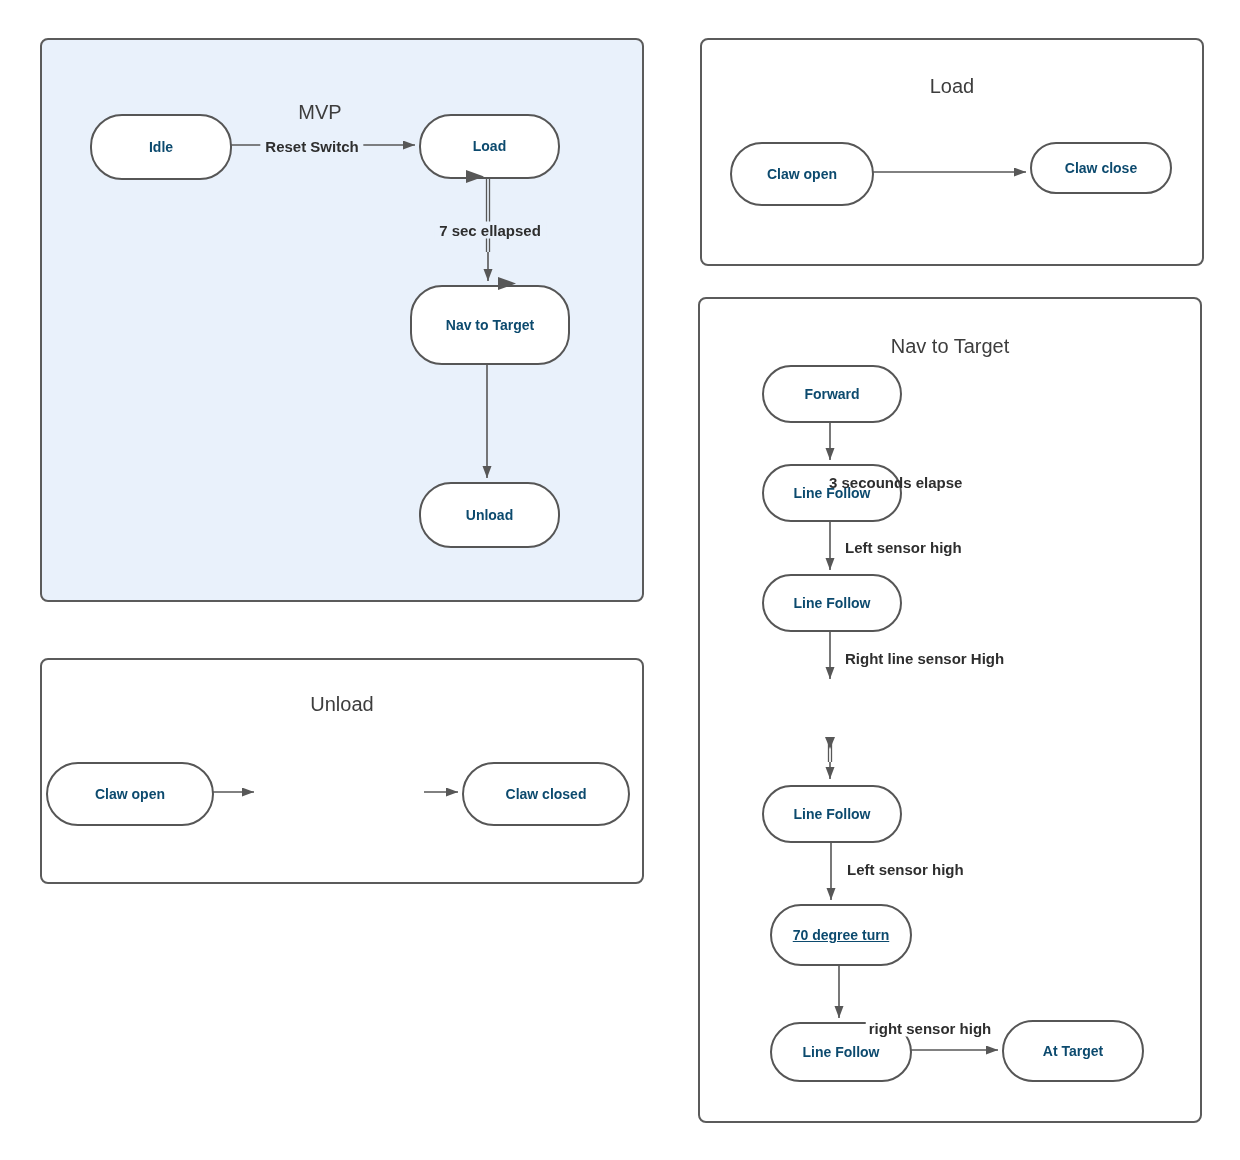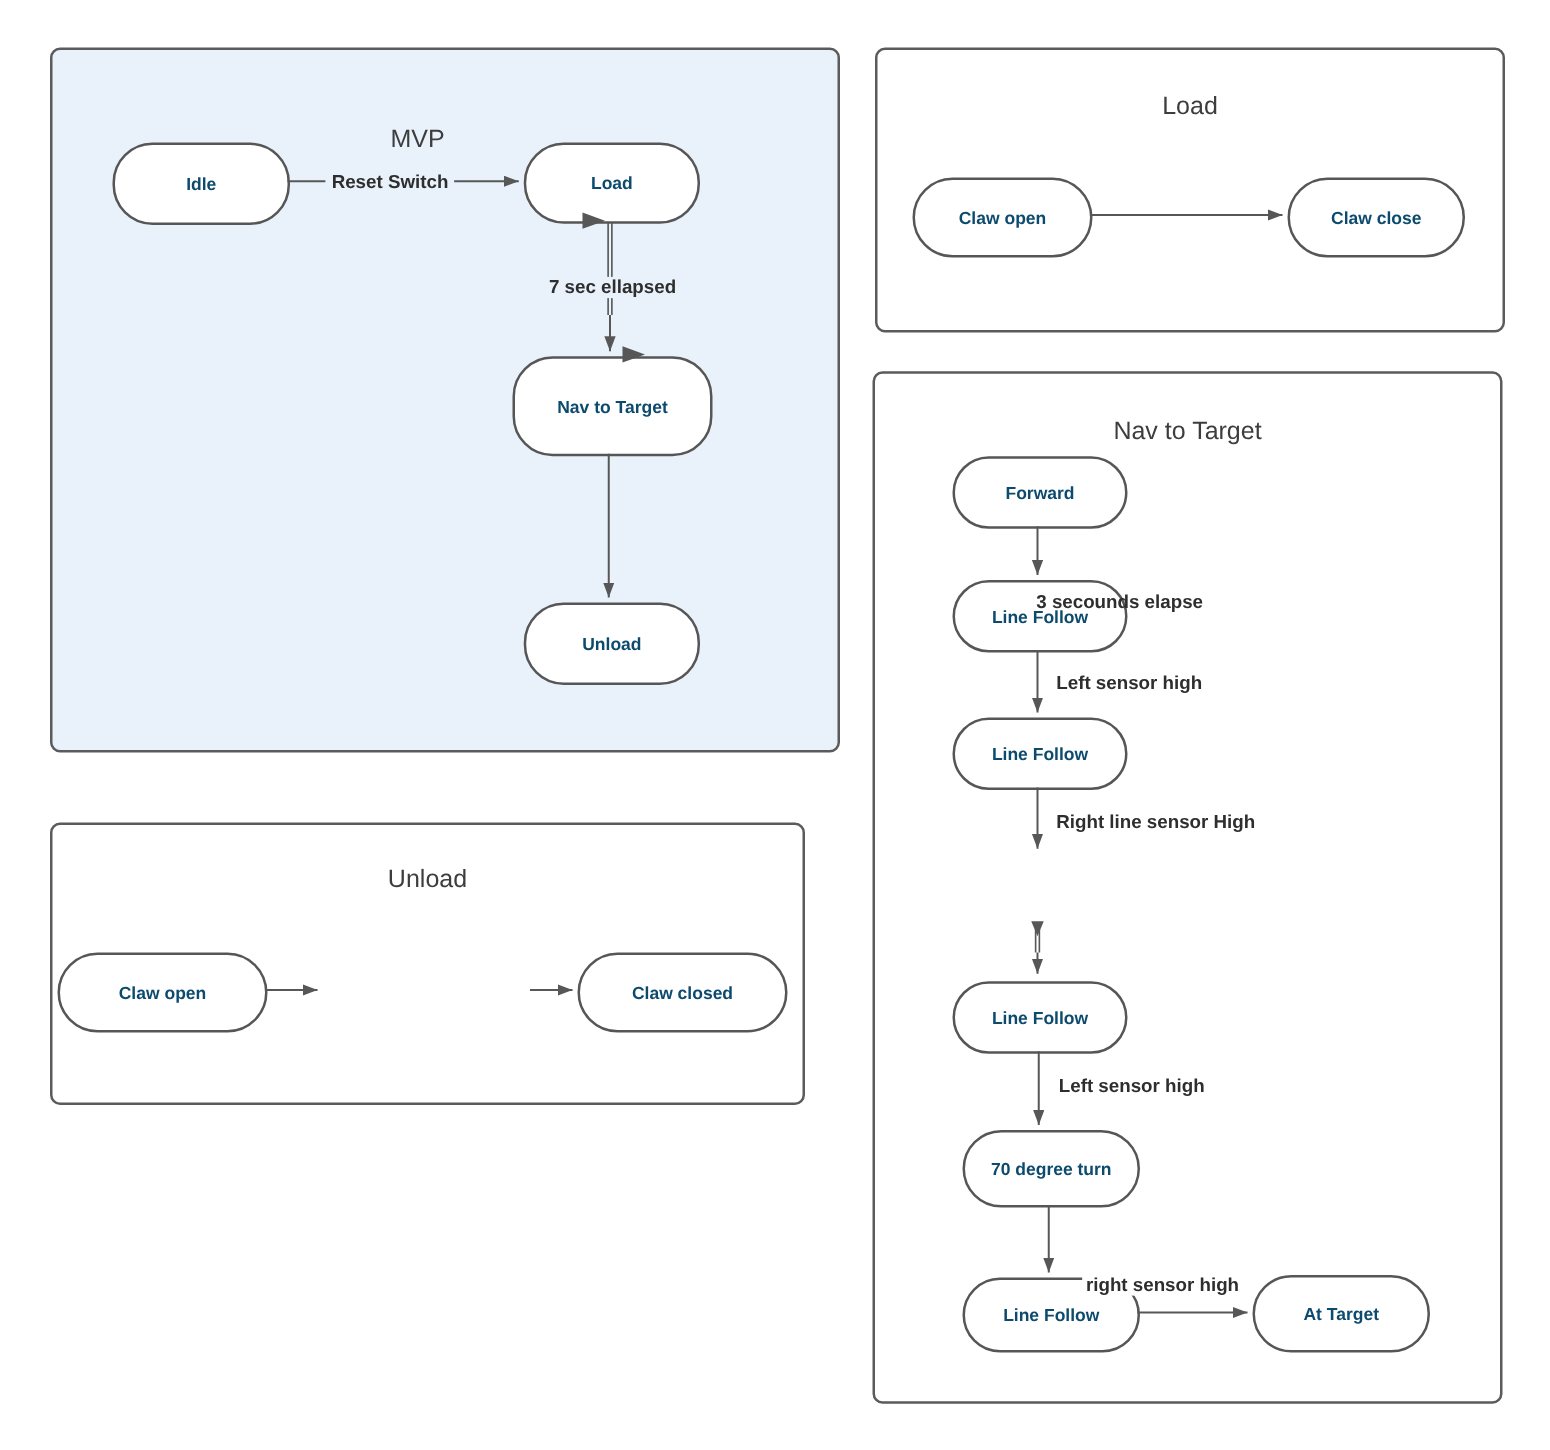--- a/index.html
+++ b/index.html
@@ -1,19 +1,19 @@
 <!DOCTYPE html>
 <html><head>
 <meta charset="utf-8">
 <style>
   html,body{margin:0;padding:0;background:#ffffff;}
   .canvas{position:relative;width:1240px;height:1160px;background:#ffffff;
           font-family:"Liberation Sans", sans-serif;overflow:hidden;}
   .group{position:absolute;border:2px solid #5b5b5b;border-radius:8px;background:#ffffff;}
-  .group.mvp-bg{background:#e9f1fb;padding-left:28px;}
+  .group.mvp-bg{background:#e9f1fb;}
   .group-title{position:absolute;left:0;width:100%;text-align:center;font-size:20px;
                color:#3d3d3d;font-weight:400;z-index:5;}
   .node{position:absolute;background:#ffffff;border:2px solid #565656;border-radius:32px;
         display:flex;align-items:center;justify-content:center;font-weight:bold;
         font-size:14px;color:#0c4a6e;text-align:center;line-height:1.15;z-index:10;
         box-sizing:border-box;padding:0 6px;}
   .edges-layer{position:absolute;left:0;top:0;width:1240px;height:1160px;z-index:20;
                pointer-events:none;}
   .edge-label{position:absolute;font-weight:bold;font-size:15px;color:#2e2e2e;
               white-space:nowrap;z-index:30;}
@@ -43,21 +43,21 @@
     </div>
     <div class="edge-label center bg-blue" style="left:270px;top:106px;">Reset Switch</div>
     <div class="edge-label center bg-blue" style="left:448px;top:190px;">7 sec ellapsed</div>
   </section>
 
   <section class="group" style="left:700px;top:38px;width:500px;height:224px;">
     <div class="group-title" style="top:46px;transform:translateY(-50%);">Load</div>
     <div class="node" style="left:28px;top:102px;width:144px;height:64px;">
       <span>Claw open</span>
     </div>
-    <div class="node" style="left:328px;top:102px;width:142px;height:64px;">
+    <div class="node" style="left:328px;top:102px;width:142px;height:52px;">
       <span>Claw close</span>
     </div>
   </section>
 
   <section class="group" style="left:40px;top:658px;width:600px;height:222px;">
     <div class="group-title" style="top:44px;transform:translateY(-50%);">Unload</div>
     <div class="node" style="left:4px;top:102px;width:168px;height:64px;">
       <span>Claw open</span>
     </div>
     <div class="node" style="left:420px;top:102px;width:168px;height:64px;">
@@ -72,21 +72,21 @@
     </div>
     <div class="node" style="left:62px;top:165px;width:140px;height:58px;">
       <span>Line Follow</span>
     </div>
     <div class="node" style="left:62px;top:275px;width:140px;height:58px;">
       <span>Line Follow</span>
     </div>
     <div class="node" style="left:62px;top:486px;width:140px;height:58px;">
       <span>Line Follow</span>
     </div>
-    <div class="node" style="left:70px;top:605px;width:142px;height:62px;">
+    <div class="node" style="left:70px;top:605px;width:142px;height:62px;text-decoration:underline;">
       <span>70 degree turn</span>
     </div>
     <div class="node" style="left:70px;top:723px;width:142px;height:60px;">
       <span>Line Follow</span>
     </div>
     <div class="node" style="left:302px;top:721px;width:142px;height:62px;text-align:center;">
       <span>At Target</span>
     </div>
     <div class="edge-label side" style="left:129px;top:147px;margin-top:36px;">3 secounds elapse</div>
     <div class="edge-label side" style="left:145px;top:248px;">Left sensor high</div>

